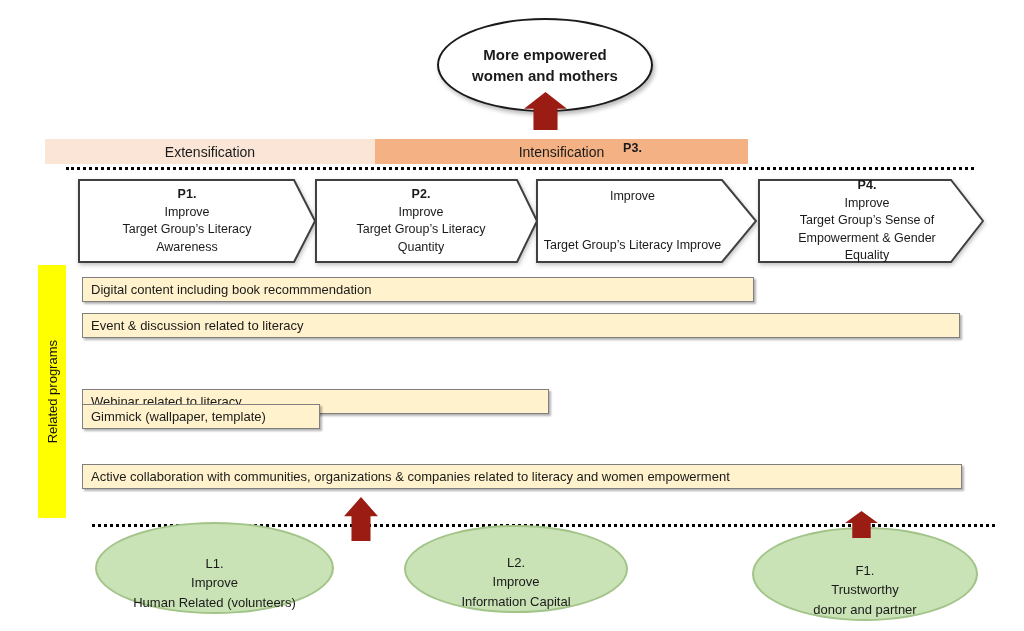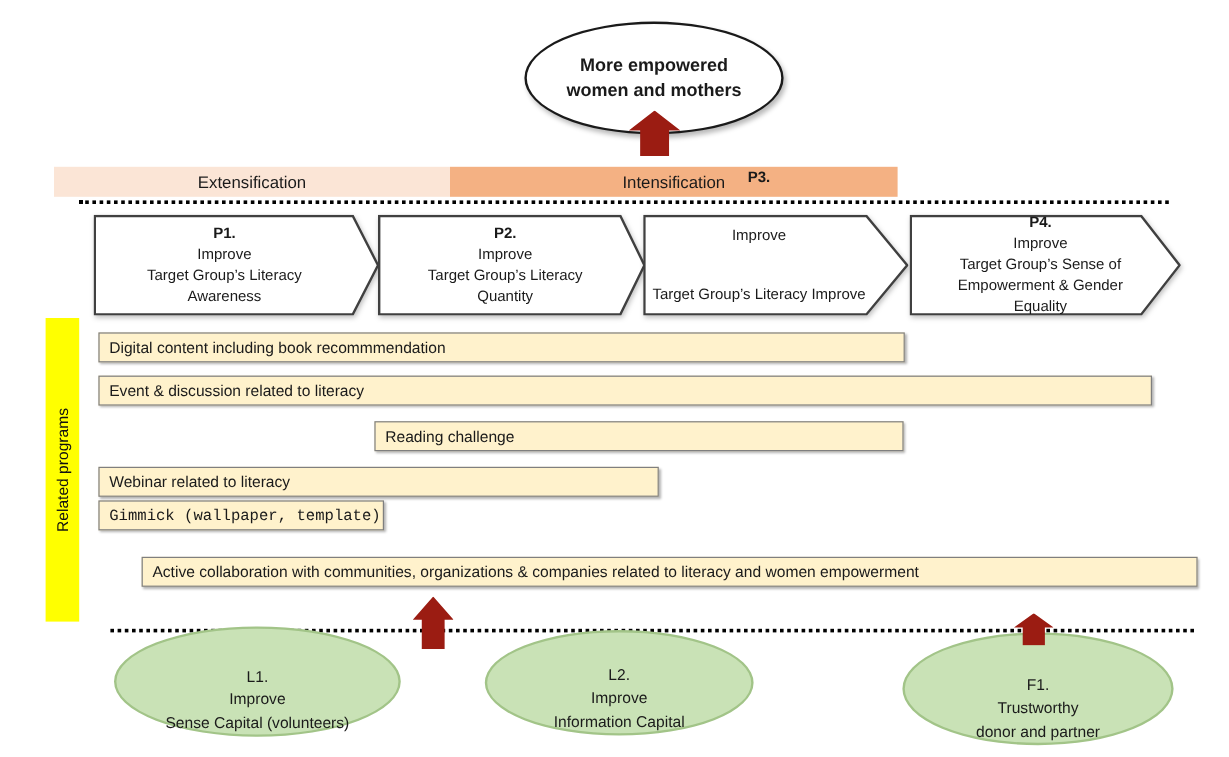--- a/index.html
+++ b/index.html
@@ -140,39 +140,36 @@
   <div class="abs sidebar">
     <span>Related programs</span>
   </div>
 
   <div class="abs bar" style="left:82px;top:277px;width:662px;">
       <span>Digital content including book recommmendation</span>
     </div>
   <div class="abs bar" style="left:82px;top:313px;width:868px;">
       <span>Event &amp; discussion related to literacy</span>
     </div>
-  <div class="abs bar" style="left:312px;top:351px;width:431px;">
-      <span>Reading challenge</span>
-    </div>
   <div class="abs bar" style="left:82px;top:389px;width:457px;">
       <span>Webinar related to literacy</span>
     </div>
-  <div class="abs bar" style="left:82px;top:417px;width:228px;font-family:Liberation Mono, monospace;">
+  <div class="abs bar" style="left:82px;top:404px;width:228px;">
       <span>Gimmick (wallpaper, template)</span>
     </div>
-  <div class="abs bar" style="left:82px;top:464px;width:870px;margin-left:36px;">
+  <div class="abs bar" style="left:82px;top:464px;width:870px;">
       <span>Active collaboration with communities, organizations &amp; companies related to literacy and women empowerment</span>
     </div>
 
   <div class="abs dotted" style="left:92px;top:524px;width:903px;"></div>
 
   <div class="abs found" style="left:95px;top:522px;width:235px;height:88px;">
     <div>L1.</div>
     <div>Improve</div>
-    <div>Sense Capital (volunteers)</div>
+    <div>Human Related (volunteers)</div>
   </div>
   <div class="abs found" style="left:404px;top:525px;width:220px;height:84px;">
     <div>L2.</div>
     <div>Improve</div>
     <div>Information Capital</div>
   </div>
   <div class="abs found" style="left:752px;top:527px;width:222px;height:90px;">
     <div>F1.</div>
     <div>Trustworthy</div>
     <div>donor and partner</div>

